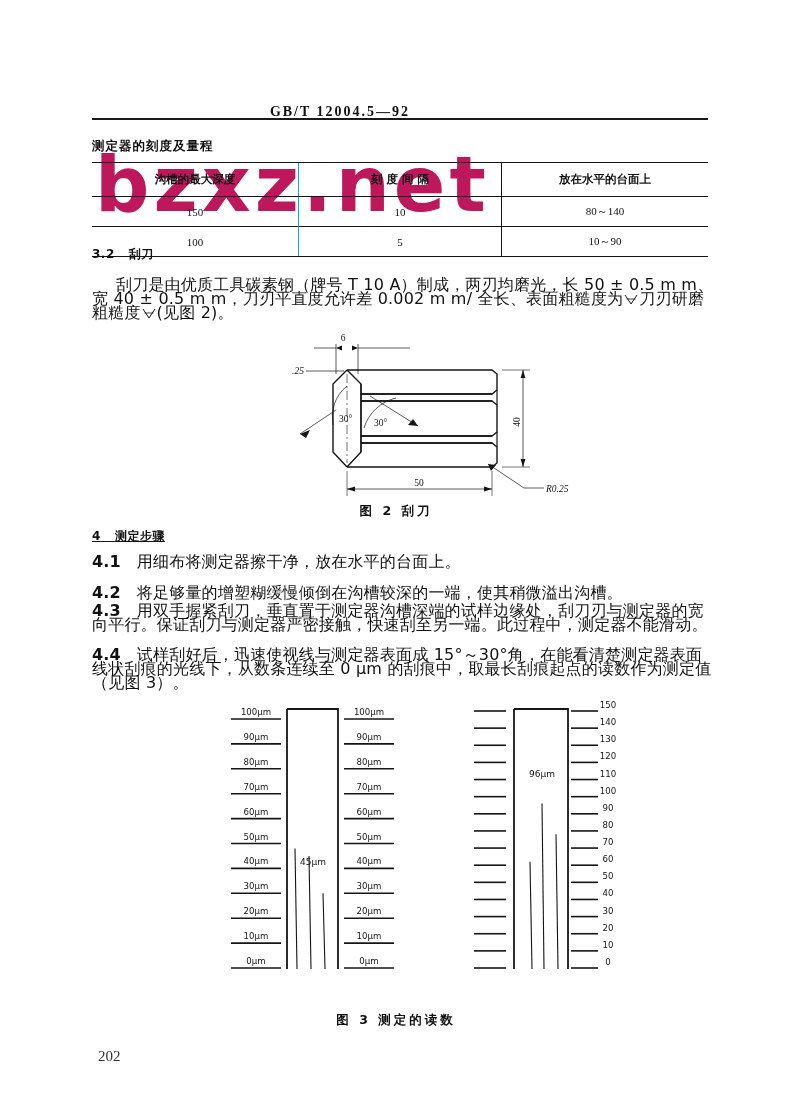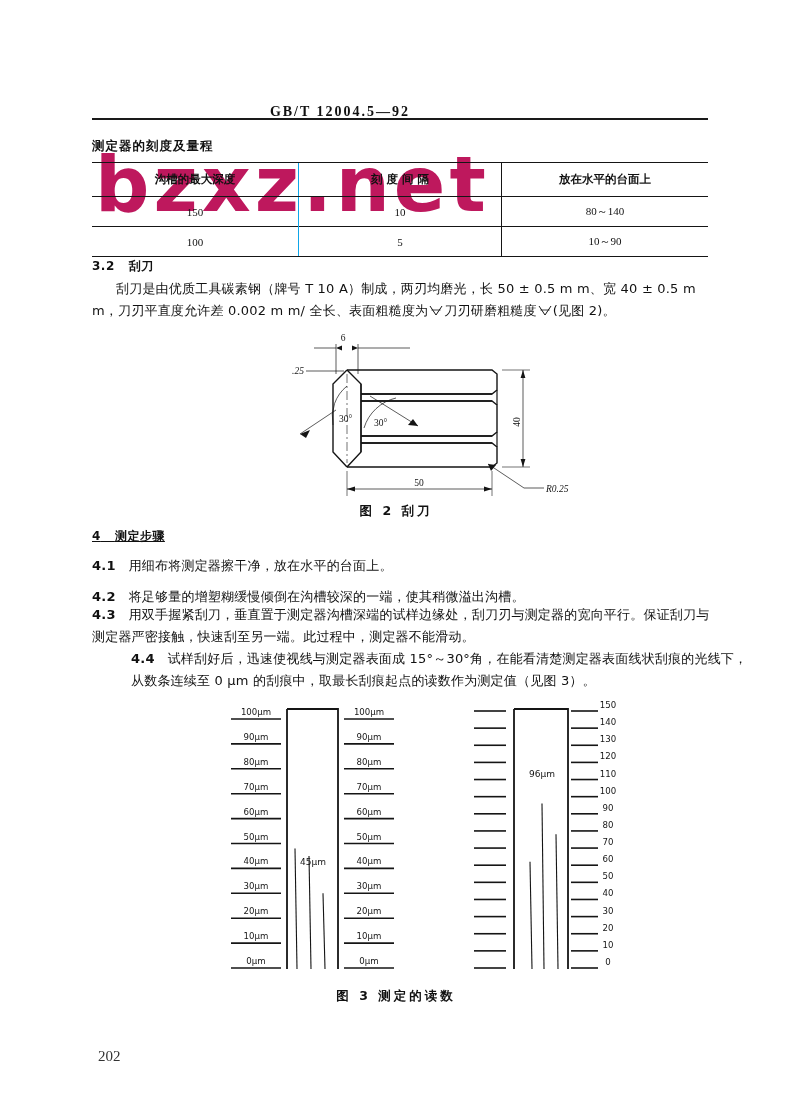--- a/index.html
+++ b/index.html
@@ -98,22 +98,22 @@
     position: absolute;
     font-family: "DejaVu Sans", sans-serif;
     font-weight: bold;
     font-size: 12px;
     letter-spacing: 0.5px;
     z-index: 3;
   }
   .para {
     position: absolute;
     font-family: "DejaVu Sans", sans-serif;
-    font-size: 13px;
-    line-height: 22px;
+    font-size: 16px;
+    line-height: 14px;
     letter-spacing: 0.2px;
     z-index: 3;
     width: 620px;
   }
   .num {
     font-family: "DejaVu Sans", sans-serif;
     font-weight: bold;
   }
   .rough {
     display: inline-block;
@@ -180,21 +180,21 @@
         </tr>
         <tr>
           <td class="t-mid t-bot">100</td>
           <td class="t-mid t-bot vline-l vline-r">5</td>
           <td class="t-mid t-bot">10～90</td>
         </tr>
       </tbody>
     </table>
   </div>
 
-  <div class="sec-head" style="left:92px; top:258px;">
+  <div class="sec-head" style="left:92px; top:246px;">
     <span class="num">3.2</span>
     &nbsp;&nbsp;<span>刮刀</span>
   </div>
 
   <div class="para" style="left:92px; top:278px; width:622px; text-indent:24px;">
     <span>刮刀是由优质工具碳素钢（牌号 T 10 A）制成，两刃均磨光，长 50 ± 0.5 m m、宽 40 ± 0.5 m m，刀刃平直度允许差 0.002 m m/ 全长、表面粗糙度为</span><span class="rough"><svg width="16" height="11" viewBox="0 0 16 11">
           <path d="M2,1 L8,10 L14,1" stroke="#151515" stroke-width="1" fill="none"></path>
           <path d="M3.5,5 L12.5,5" stroke="#151515" stroke-width="0.8"></path>
         </svg></span><span>刀刃研磨粗糙度</span><span class="rough"><svg width="16" height="11" viewBox="0 0 16 11">
           <path d="M2,1 L8,10 L14,1" stroke="#151515" stroke-width="1" fill="none"></path>
@@ -284,21 +284,21 @@
   <div class="para" style="left:92px; top:575px; width:622px;margin-top:11px;">
     <span class="num">4.2</span>
     &nbsp;&nbsp;<span>将足够量的增塑糊缓慢倾倒在沟槽较深的一端，使其稍微溢出沟槽。</span>
   </div>
 
   <div class="para" style="left:92px; top:604px; width:624px;">
     <span class="num">4.3</span>
     &nbsp;&nbsp;<span>用双手握紧刮刀，垂直置于测定器沟槽深端的试样边缘处，刮刀刃与测定器的宽向平行。保证刮刀与测定器严密接触，快速刮至另一端。此过程中，测定器不能滑动。</span>
   </div>
 
-  <div class="para" style="left:92px; top:648px; width:624px;margin-left:39px;">
+  <div class="para" style="left:92px; top:648px; width:624px;">
     <span class="num">4.4</span>
     &nbsp;&nbsp;<span>试样刮好后，迅速使视线与测定器表面成 15°～30°角，在能看清楚测定器表面线状刮痕的光线下，从数条连续至 0 μm 的刮痕中，取最长刮痕起点的读数作为测定值（见图 3）。</span>
   </div>
 
   <div class="fig" style="left:225px; top:697px;">
     <svg width="175" height="282" viewBox="0 0 175 282">
       <g id="lg-ticks" stroke="#151515" stroke-width="1.6">
           <line x1="6" y1="22" x2="56" y2="22"></line>
           <line x1="119" y1="22" x2="169" y2="22"></line>
           <line x1="6" y1="46.9" x2="56" y2="46.9"></line>
@@ -420,17 +420,17 @@
           <text x="136" y="199.46666666666667" text-anchor="middle">40</text>
           <text x="136" y="216.6" text-anchor="middle">30</text>
           <text x="136" y="233.73333333333332" text-anchor="middle">20</text>
           <text x="136" y="250.86666666666667" text-anchor="middle">10</text>
           <text x="136" y="268" text-anchor="middle">0</text>
         </g>
       <text x="70" y="80" text-anchor="middle" font-family="DejaVu Sans, sans-serif" font-size="9" fill="#151515">96μm</text>
     </svg>
   </div>
 
-  <div class="fig-cap" style="left:0; top:988px;">图 3  测定的读数</div>
+  <div class="fig-cap" style="left:0; top:1012px;">图 3  测定的读数</div>
 
   <div class="page-no">202</div>
 
 </div>
 
 </body></html>

